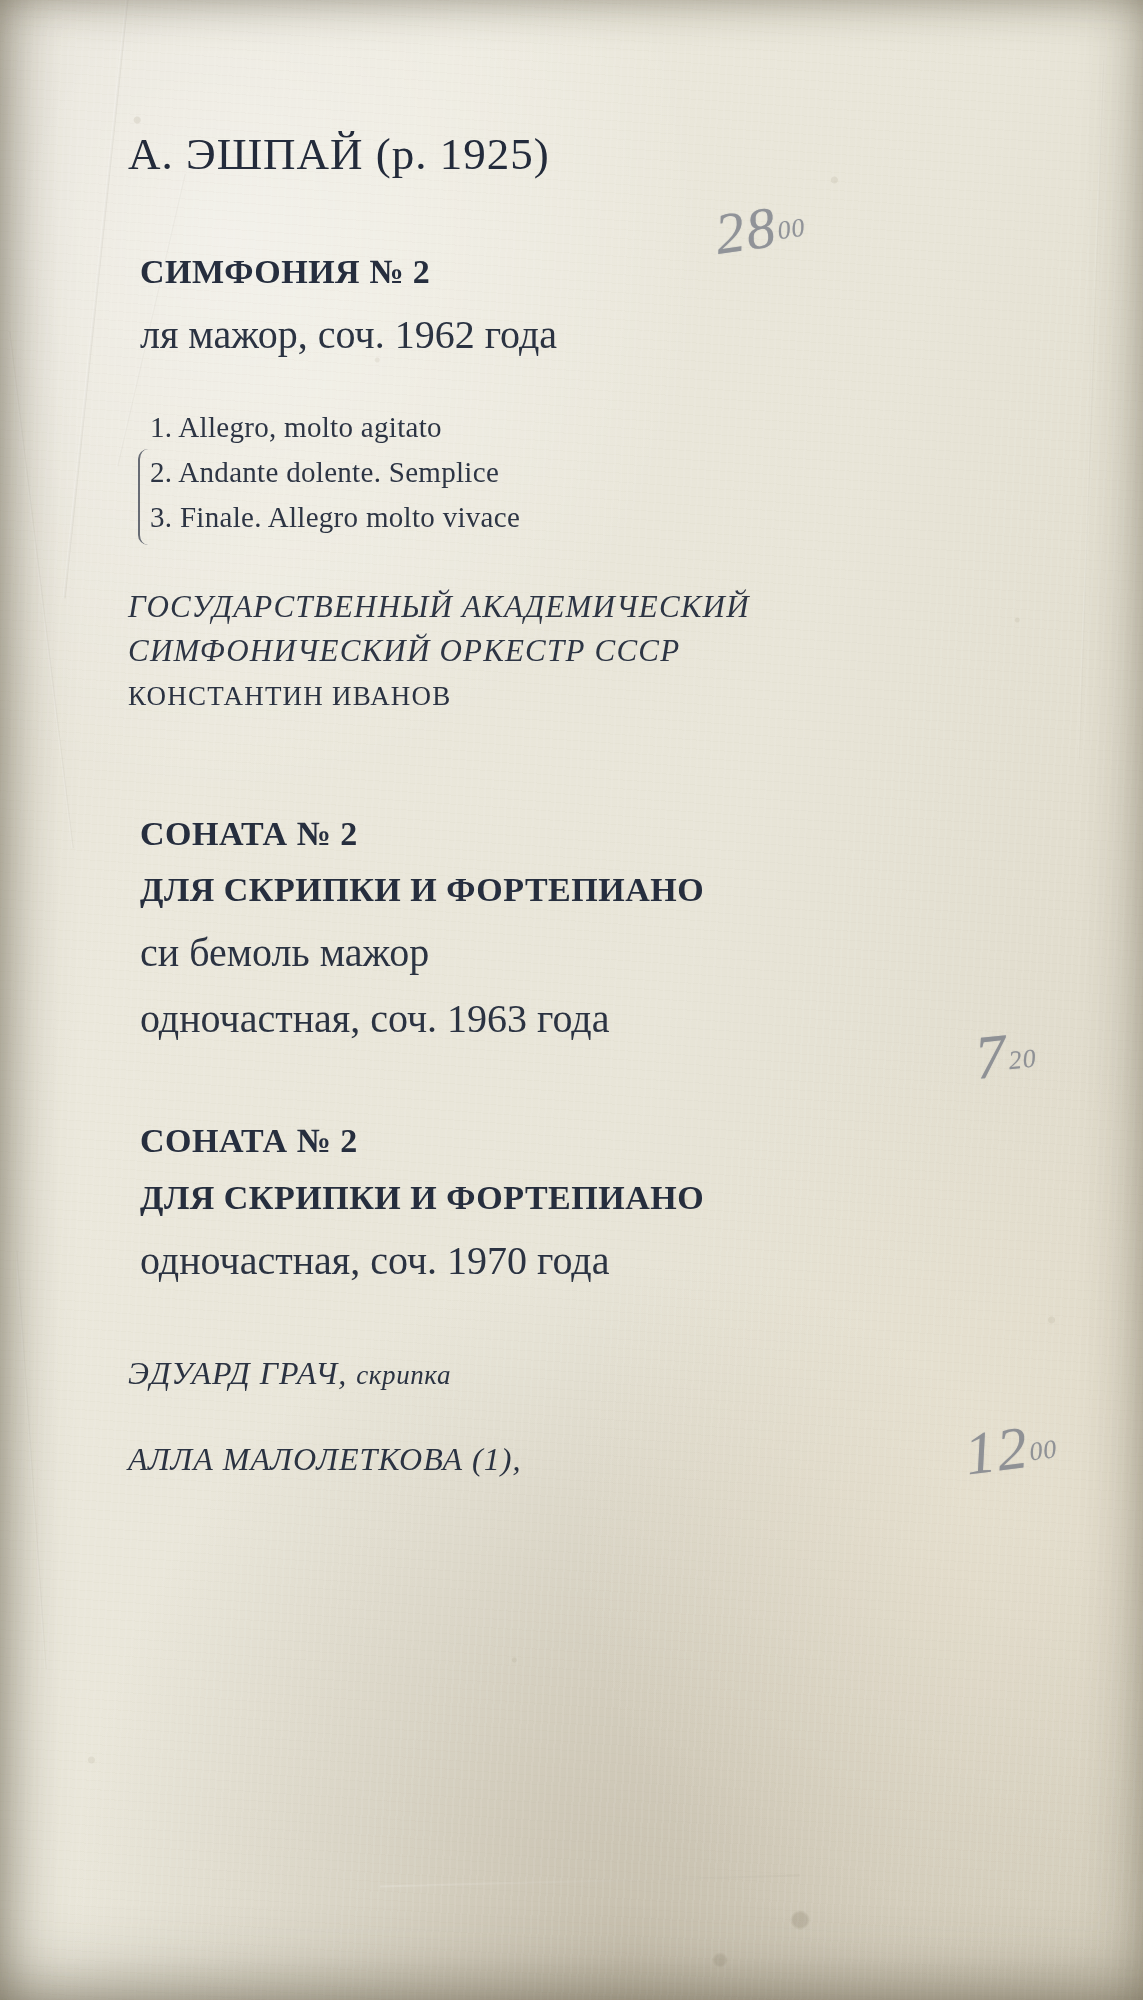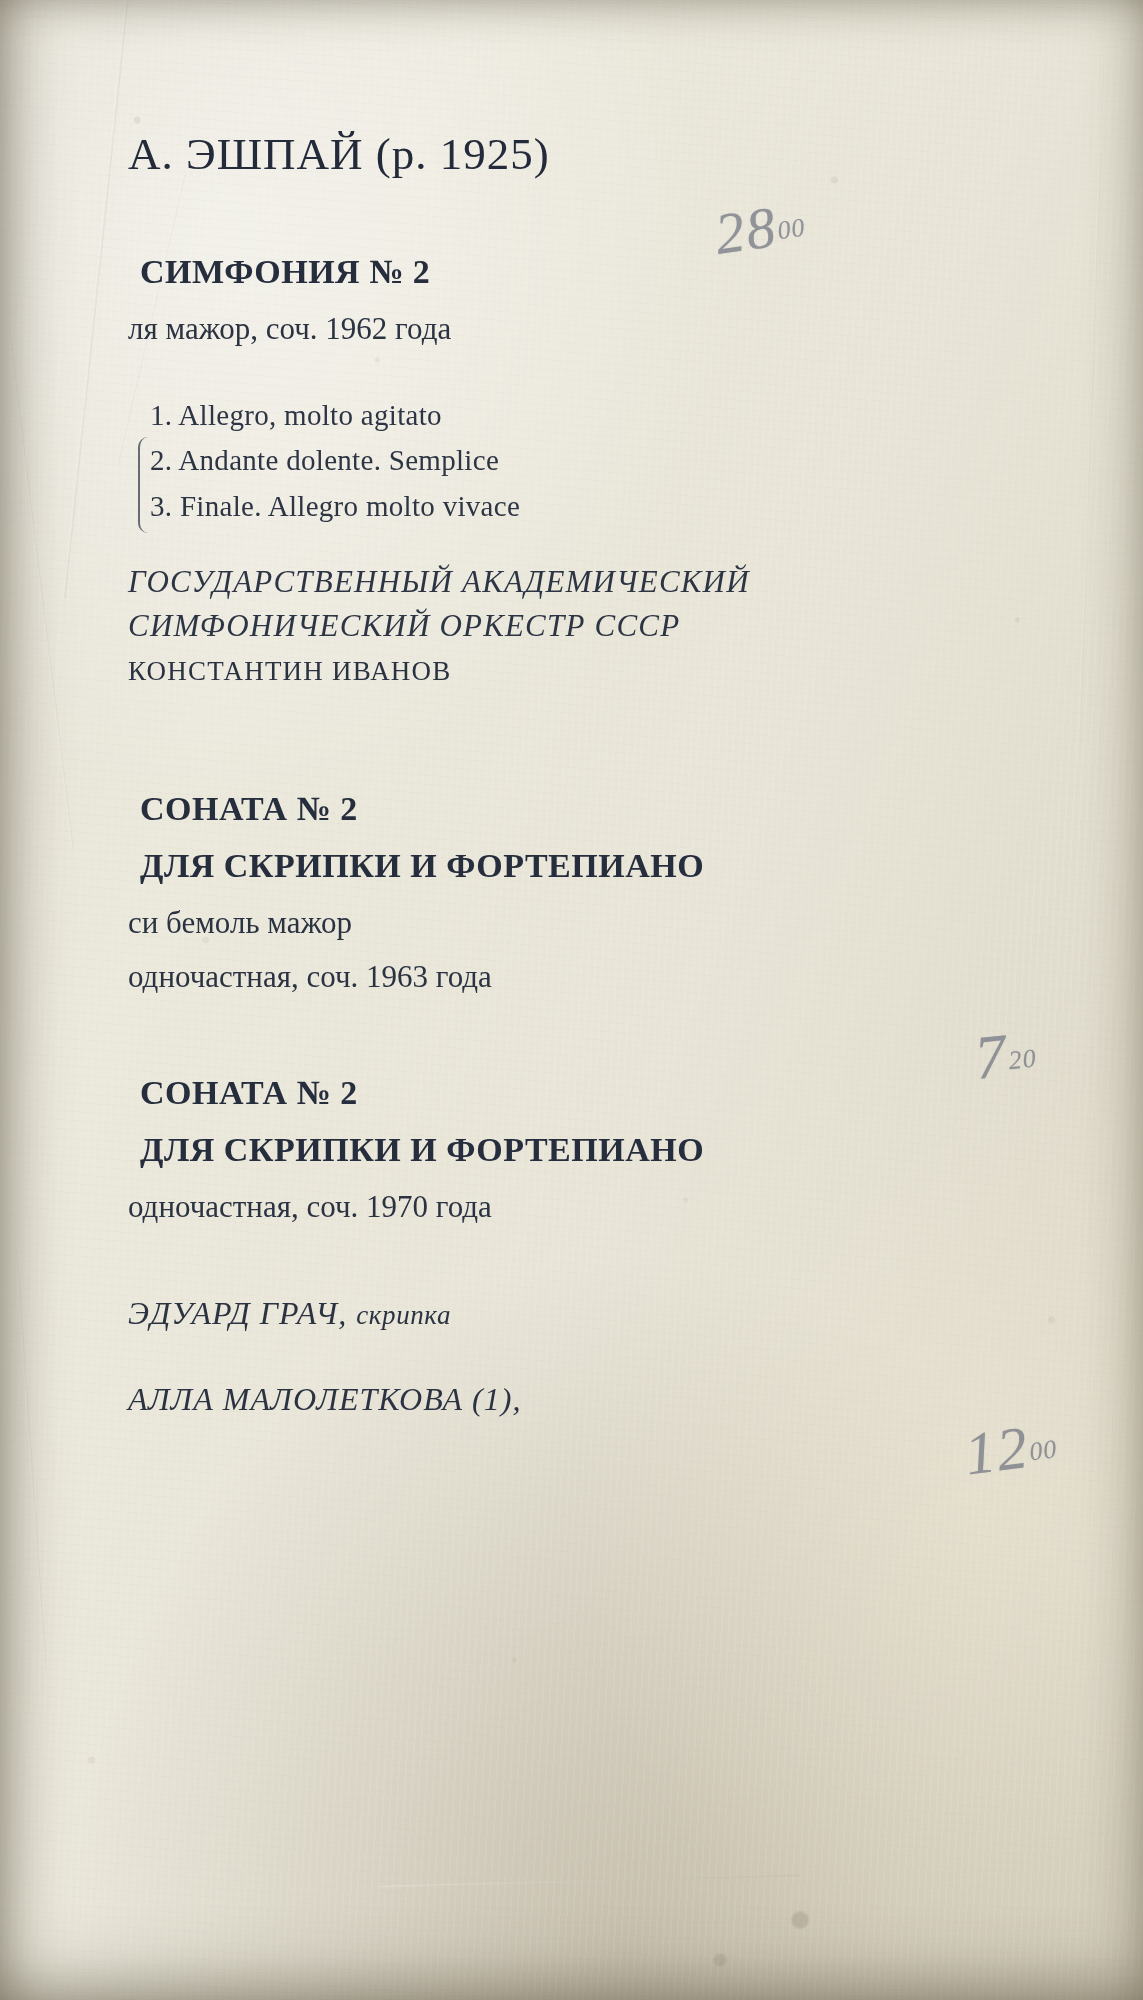--- a/index.html
+++ b/index.html
@@ -96,23 +96,23 @@
 
   .work-title {
     font-size: 34px;
     font-weight: bold;
     letter-spacing: .5px;
     color: #262e3e;
     margin: 12px;
     line-height: 1.32;
   }
   .work-sub {
-    font-size: 31px;
+    font-size: 40px;
     color: #2b3342;
-    margin: 14px 0 0 0;
+    margin: 14px 0 0 12px;
     line-height: 1.3;
   }
 
   .movements {
     margin: 44px 0 0 22px;
     position: relative;
   }
   .movements .mv {
     font-size: 29px;
     color: #2d3544;
@@ -126,21 +126,21 @@
     top: 44px;
     height: 96px;
     width: 14px;
     border-left: 2px solid #3a4150;
     border-top-left-radius: 10px;
     border-bottom-left-radius: 10px;
     opacity: .75;
   }
 
   .performers {
-    margin-top: 31px;
+    margin-top: 44px;
   }
   .ensemble {
     font-size: 31px;
     font-style: italic;
     letter-spacing: 1.2px;
     color: #2d3544;
     line-height: 1.42;
     white-space: nowrap;
   }
   .role {

